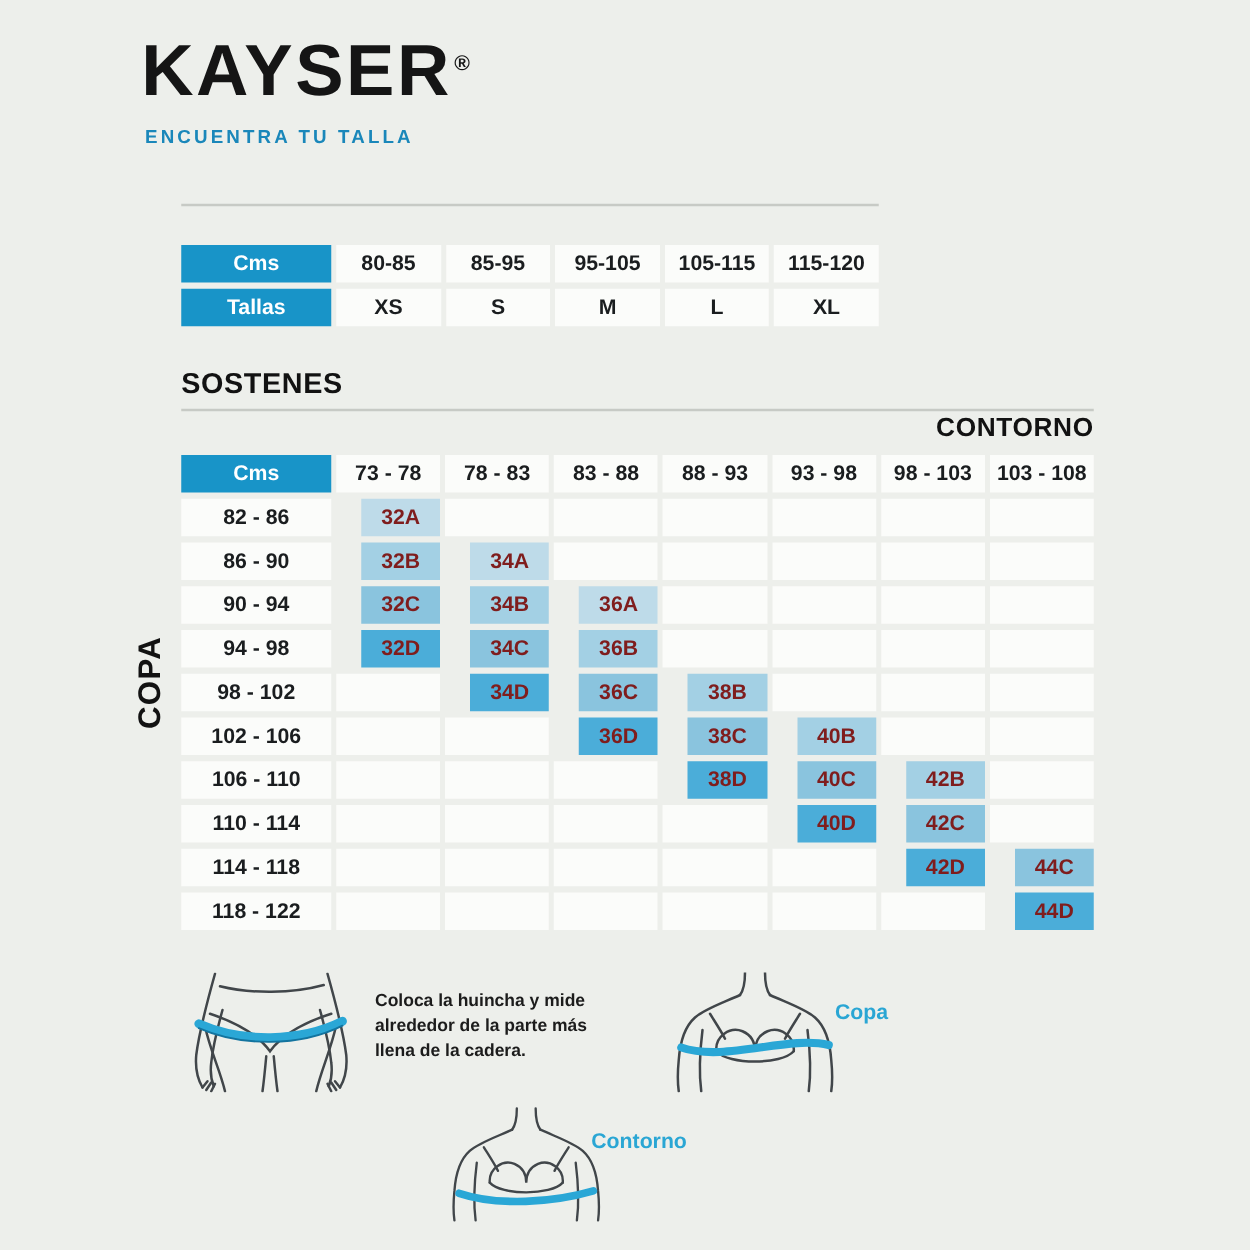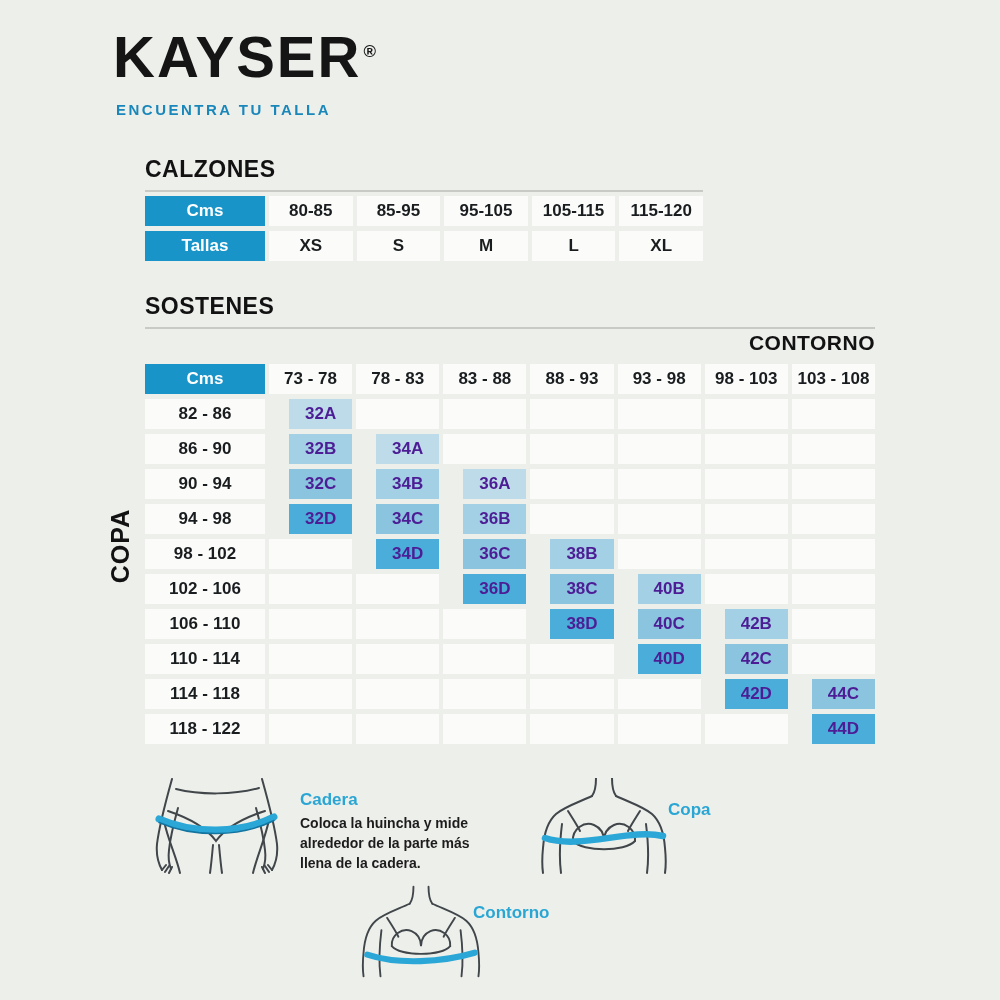--- a/index.html
+++ b/index.html
@@ -23,21 +23,21 @@
   .sec-title{font-size:23px;font-weight:800;letter-spacing:.5px;color:#121212;}
   .sec-rule{height:2px;background:#c7cac5;margin-top:7px;}
 
   
   .grid{display:grid;gap:5px 4px;position:absolute;}
   #calzones-table{left:145px;top:196px;width:558px;grid-template-columns:120px repeat(5,1fr);grid-auto-rows:30px;}
   #sostenes-table{left:145px;top:364px;width:730px;grid-template-columns:120px repeat(7,1fr);grid-auto-rows:30px;}
   .tcell{background:#fbfcfa;display:flex;align-items:center;justify-content:center;
          font-size:17px;font-weight:700;color:#1a1d1f;}
   .tcell.blue{background:#1894c8;color:#ffffff;}
-  .tcell.filled{color:#4c1d95;margin-left:20px;}
+  .tcell.filled{color:#7f1d1d;margin-left:20px;}
   .tcell.empty{background:#fbfcfa;}
 
   .contorno-label{position:absolute;left:145px;top:331px;width:730px;text-align:right;
                   font-size:21px;font-weight:800;letter-spacing:.5px;color:#121212;}
   .copa-label{position:absolute;left:68px;top:532px;width:104px;height:28px;
               transform:rotate(-90deg);transform-origin:center;text-align:center;
               font-size:25px;font-weight:800;letter-spacing:1px;color:#121212;}
 
   
   .legend-item{position:absolute;}
@@ -50,21 +50,20 @@
 <body>
 
 <div id="page">
 
   <div class="logo">
     <span>KAYSER</span><span class="reg">®</span>
   </div>
   <div class="tagline">ENCUENTRA TU TALLA</div>
 
   <div class="sec" style="left:145px;top:156px;width:558px;">
-    <div class="sec-title">CALZONES</div>
     <div class="sec-rule"></div>
   </div>
   <div id="calzones-table" class="grid">
       <div class="tcell blue">Cms</div>
       <div class="tcell">80-85</div>
       <div class="tcell">85-95</div>
       <div class="tcell">95-105</div>
       <div class="tcell">105-115</div>
       <div class="tcell">115-120</div>
       <div class="tcell blue">Tallas</div>
@@ -193,21 +192,20 @@
 
         <path d="M75 67 C74 78 73 88 72 95"></path>
         <path d="M81 67 C82 78 83 88 84 95"></path>
       </g>
 
       <path d="M21 41 C55 56 102 56 136 39" stroke="#2aa7d6" stroke-width="7" stroke-linecap="round" fill="none"></path>
       <path d="M21 41 C55 56 102 56 136 39" stroke="#13749f" stroke-width="1.5" stroke-linecap="round" fill="none" transform="translate(0,3.5)"></path>
     </svg>
   </div>
   <div class="legend-item" style="left:300px;top:790px;width:210px;">
-    <div class="legend-head">Cadera</div>
     <div class="legend-desc">Coloca la huincha y mide
 alrededor de la parte más
 llena de la cadera.</div>
   </div>
 
   <div class="fig" style="left:535px;top:778px;">
     <svg width="138" height="96" viewBox="0 0 138 96" fill="none">
       <g stroke="#41464a" stroke-width="2" stroke-linecap="round" fill="none">
 
         <path d="M61 0 C61 8 60 14 57 18"></path>

